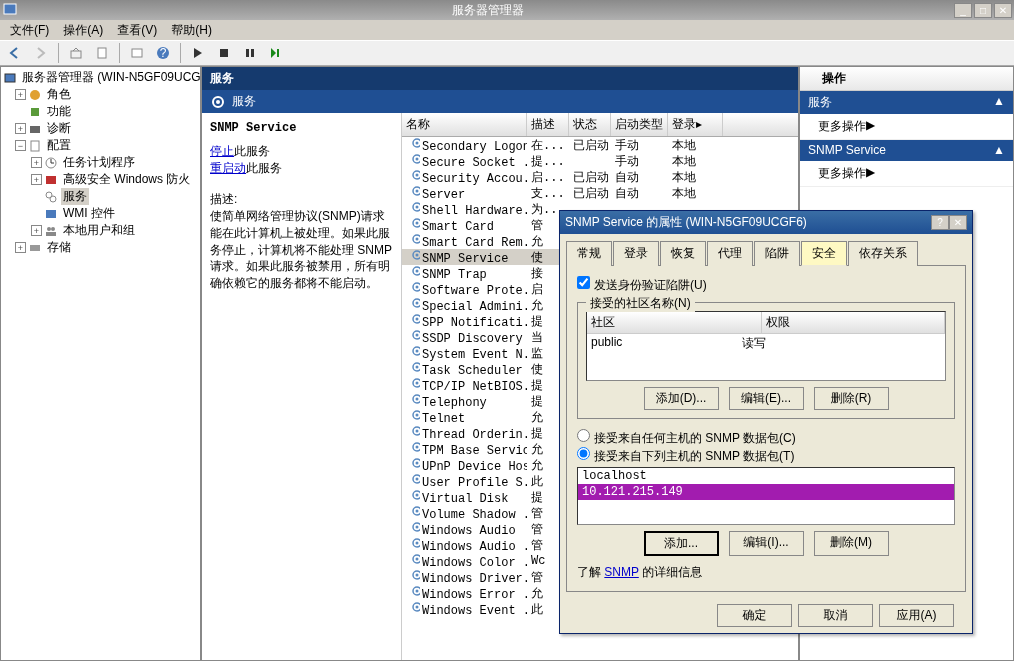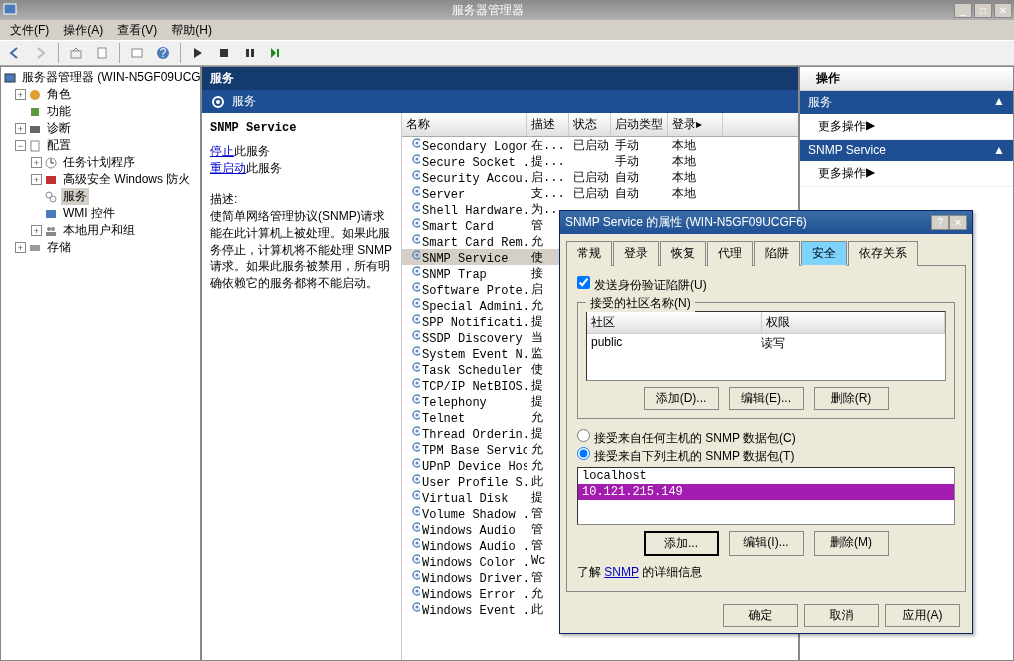--- a/index.html
+++ b/index.html
@@ -35,43 +35,43 @@
 .srow{display:flex;height:16px;align-items:center;}
 .srow.sel{background:#d4d0c8;}
 .srow span{padding:0 4px;overflow:hidden;white-space:nowrap;font-family:"Courier New",monospace;}
 .c-name{width:125px;}
 .c-desc{width:42px;}
 .c-stat{width:42px;}
 .c-start{width:57px;}
 .c-log{width:55px;}
 .gear{width:14px;height:14px;margin-right:2px;display:inline-block;}
 .actions{width:215px;background:#fff;border:1px solid #888;}
-.act-hdr{background:linear-gradient(#fff,#e8e8e8);padding:3px 16px;border-bottom:1px solid #ccc;font-weight:bold;}
+.act-hdr{background:linear-gradient(#fff,#e8e8e8);padding:3px 22px;border-bottom:1px solid #ccc;font-weight:bold;}
 .act-grp{background:#1f4f93;color:#fff;padding:3px 8px;font-family:"Courier New",monospace;}
 .act-item{padding:4px 18px;border-bottom:1px solid #eee;display:flex;justify-content:flex-start;}
 .dialog{position:absolute;left:559px;top:210px;width:414px;background:#ece9d8;border:1px solid #0a246a;box-shadow:2px 2px 3px rgba(0,0,0,.3);}
 .dlg-title{background:linear-gradient(#3a6ea5,#1f4f93);color:#fff;padding:3px 5px;display:flex;align-items:center;font-family:"Courier New",monospace;}
 .dlg-title span{flex:1;}
 .tabs{display:flex;padding:6px 6px 0 6px;background:#ece9d8;}
 .tab{padding:3px 10px;border:1px solid #888;border-bottom:none;background:#ece9d8;margin-right:1px;position:relative;top:1px;}
-.tab.act{background:#7dd3fc;z-index:2;border-bottom:1px solid #ece9d8;}
+.tab.act{background:#fef9c3;z-index:2;border-bottom:1px solid #ece9d8;}
 .tabbody{margin:0 6px 6px 6px;border:1px solid #888;background:#ece9d8;padding:10px;}
 .chk{margin-right:4px;}
 .grp{border:1px solid #888;padding:8px;margin-top:8px;position:relative;}
 .grp-title{position:absolute;top:-8px;left:8px;background:#ece9d8;padding:0 4px;}
 .listbox{background:#fff;border:1px inset #888;height:70px;overflow:auto;}
 .listbox .lhdr{display:flex;background:linear-gradient(#fff,#e0e0e0);border-bottom:1px solid #ccc;}
 .listbox .lhdr span{padding:2px 4px;border-right:1px solid #ccc;}
 .listbox .lrow{padding:1px 4px;font-family:"Courier New",monospace;}
 .listbox .lrow.sel{background:#a21caf;color:#fff;}
 .btnrow{display:flex;justify-content:center;gap:10px;margin-top:6px;}
 .btn{min-width:75px;padding:2px 8px;border:1px solid #888;background:#ece9d8;text-align:center;}
 .btn.def{border:2px solid #000;}
 .rad{margin-right:4px;}
-.dlgfoot{display:flex;justify-content:flex-end;gap:6px;padding:6px 12px;}
+.dlgfoot{display:flex;justify-content:flex-end;gap:6px;padding:6px 18px;}
 .link{color:#0000cc;text-decoration:underline;}
 svg{display:block;}
 </style>
 </head>
 <body>
 
 <div class="titlebar">
   <span class="ticon">
       <svg width="16" height="16">
         <rect x="2" y="2" width="12" height="10" fill="#4a7abc" stroke="#fff"></rect>
@@ -625,21 +625,21 @@
   <div class="tabbody">
     <label><input type="checkbox" class="chk" checked="" style=""><span>发送身份验证陷阱(U)</span></label>
     <div class="grp">
       <div class="grp-title">接受的社区名称(N)</div>
       <div class="listbox">
         <div class="lhdr">
             <span style="width:175px">社区</span>
             <span style="flex:1">权限</span>
           </div>
         <div class="lrow" style="display:flex">
-            <span style="width:170px">public</span>
+            <span style="width:151px">public</span>
             <span>读写</span>
           </div>
       </div>
       <div class="btnrow">
         <div class="btn">添加(D)...</div>
         <div class="btn">编辑(E)...</div>
         <div class="btn">删除(R)</div>
       </div>
     </div>
     <div style="margin-top:10px">

